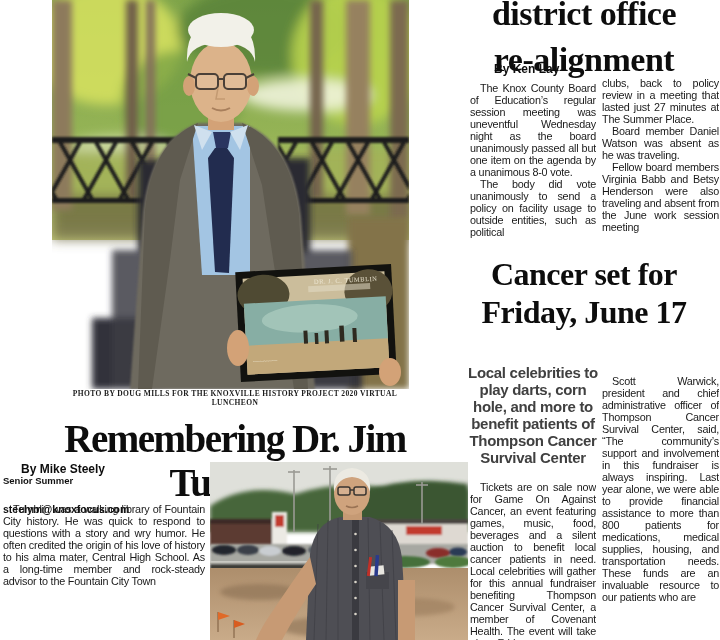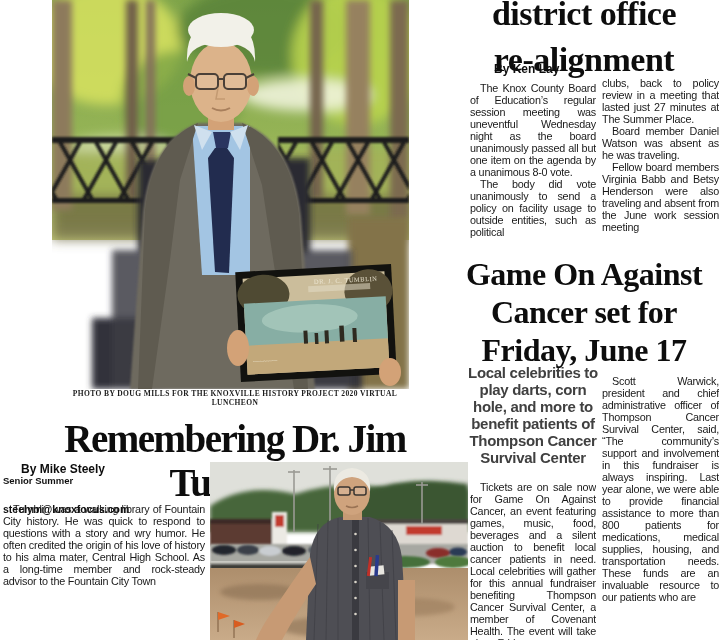--- a/index.html
+++ b/index.html
@@ -293,21 +293,20 @@
   </div>
 
   <div class="abs body-col" style="left:602px;top:77px;width:117px;height:177px;overflow:hidden;">
     <p class="noindent">clubs, back to policy review in a meeting that lasted just 27 minutes at The Summer Place.</p>
     <p>Board member Daniel Watson was absent as he was traveling.</p>
     <p>Fellow board members Virginia Babb and Betsy Henderson were also traveling and absent from the June work session meeting</p>
 
   </div>
 
   <div class="abs headline-serif hl-game">
-    <div>Game On Against</div>
     <div>Cancer set for</div>
     <div>Friday, June 17</div>
   </div>
 
   <div class="abs subhead" style="left:468px;top:364px;width:130px;">Local celebrities to play darts, corn hole, and more to benefit patients of Thompson Cancer Survival Center</div>
 
   <div class="abs body-col" style="left:470px;top:481px;width:126px;height:159px;overflow:hidden;">
     <p>Tickets are on sale now for Game On Against Cancer, an event featuring games, music, food, beverages and a silent auction to benefit local cancer patients in need. Local celebrities will gather for this annual fundraiser benefiting Thompson Cancer Survival Center, a member of Covenant Health. The event will take place Friday,</p>
   </div>
 

